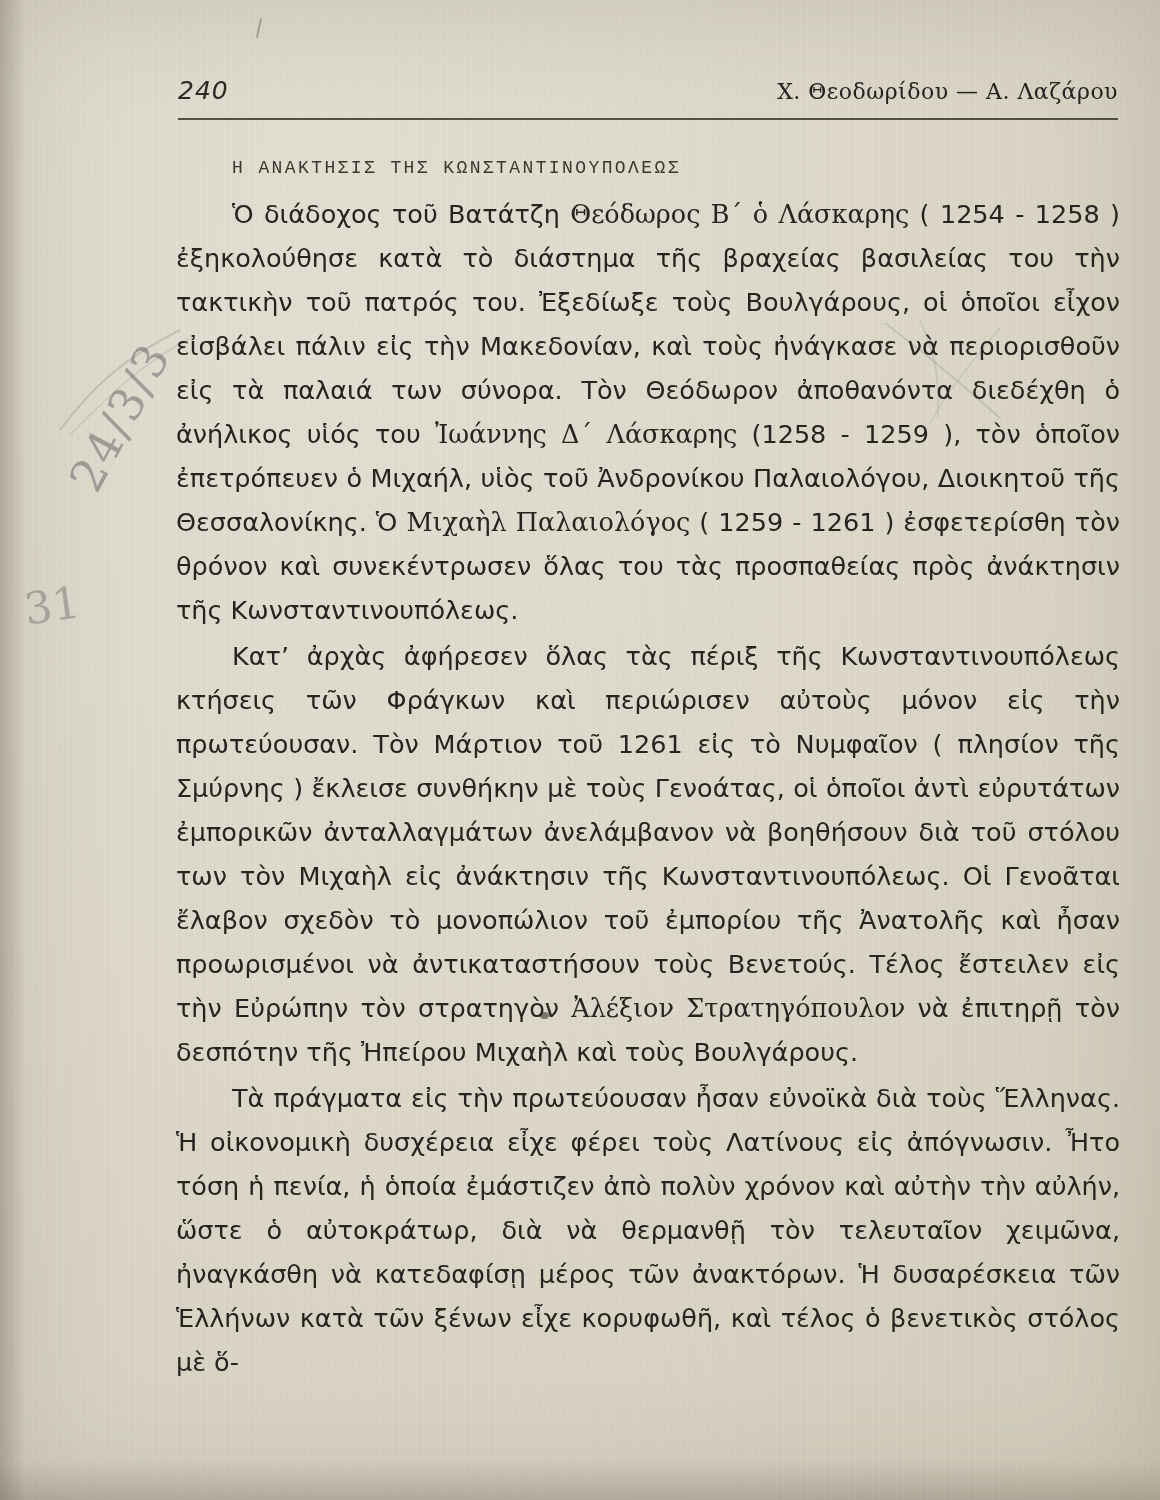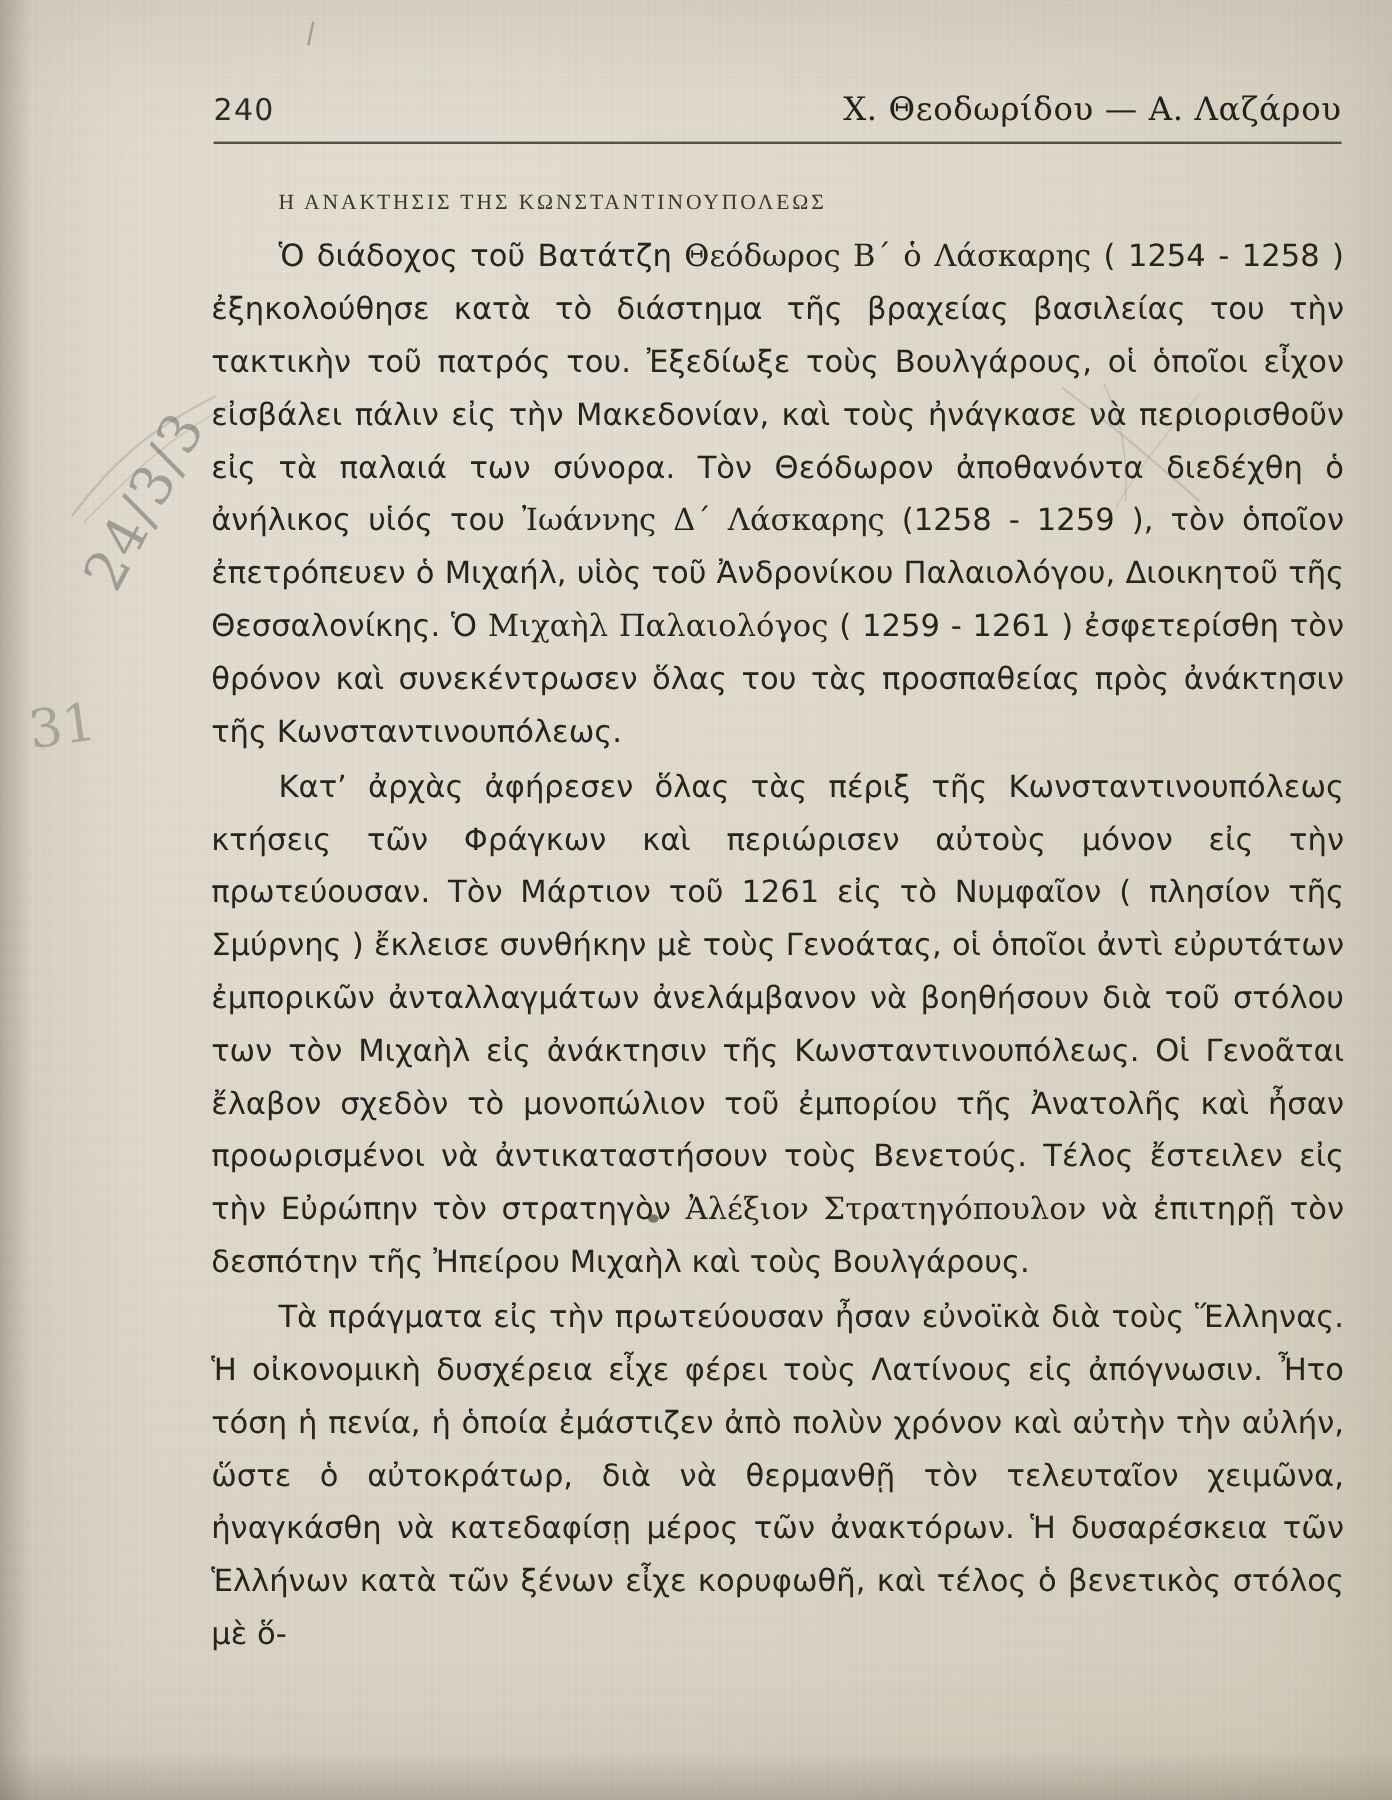--- a/index.html
+++ b/index.html
@@ -53,24 +53,25 @@
     width: 940px;
     display: flex;
     align-items: baseline;
     justify-content: space-between;
   }
   .folio {
     font-size: 25px;
     color: #2c2a26;
     letter-spacing: 1px;
     font-family: "DejaVu Sans", sans-serif;
+    font-style: italic;
   }
   .running-head {
     font-family: "DejaVu Serif", serif;
-    font-size: 27px;
+    font-size: 22px;
     color: #23211e;
     letter-spacing: 0.5px;
   }
   .rule {
     position: absolute;
     top: 118px;
     left: 178px;
     width: 940px;
     height: 2px;
     background: #3a372f;
@@ -95,21 +96,21 @@
     text-justify: inter-word;
   }
   .body-text p.noindent { text-indent: 0; }
 
   .section-head {
     margin: 26px 0 10px 0;
     font-size: 18px;
     letter-spacing: 2.4px;
     color: #3a372f;
     text-indent: 0;
-    font-family: Liberation Serif, serif;
+    font-family: Liberation Mono, monospace;
   }
 
   .b { font-weight: normal; }
   .bser { font-family: "DejaVu Serif", serif; font-weight: normal; }
 
   
   .pencil {
     position: absolute;
     z-index: 5;
     color: rgba(70,70,75,0.55);

